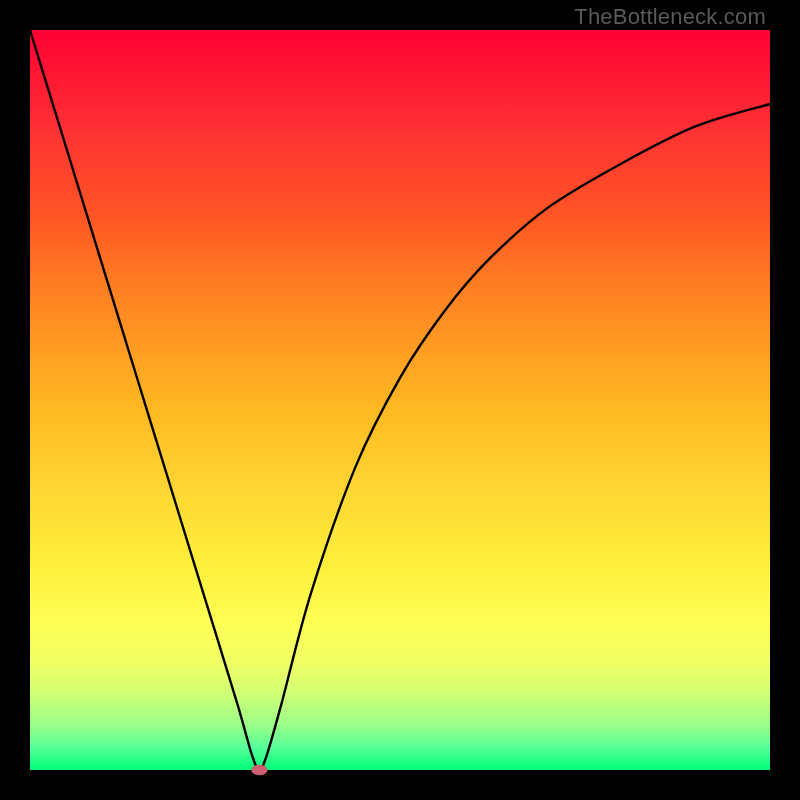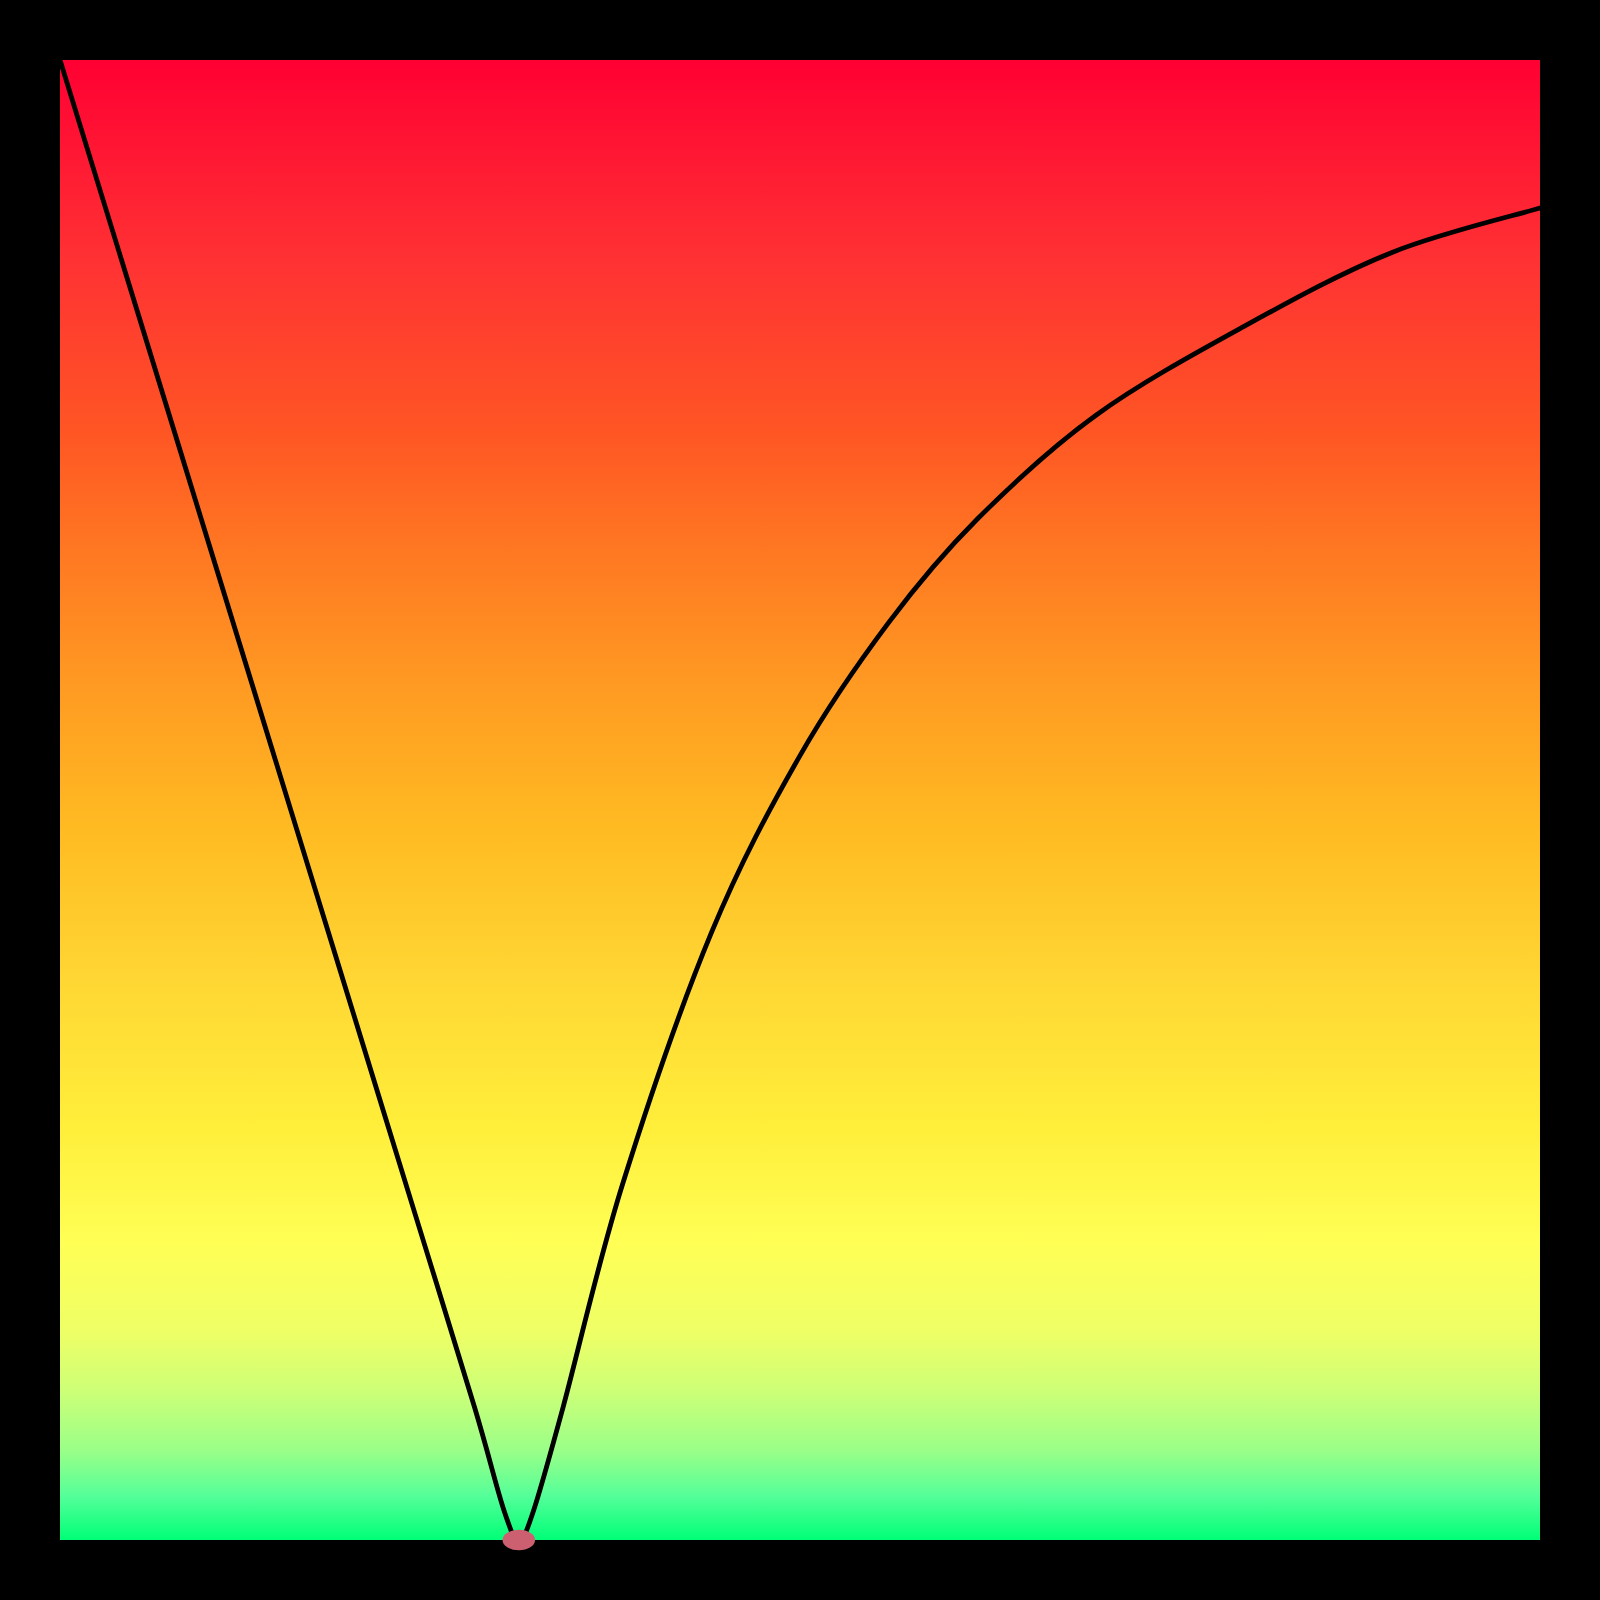--- a/index.html
+++ b/index.html
@@ -67,17 +67,18 @@
     stroke: #000;
     stroke-width: 2.4;
     stroke-linecap: round;
   }
 </style>
 </head>
 <body>
 
 <div class="frame">
   <div class="plot-area"></div>
+  <div class="watermark">TheBottleneck.com</div>
   <svg class="curve" viewBox="0 0 740 740">
     <path id="curve-path" class="line" d="M0,0 C4.933333333333334,16.033333333333342 19.733333333333334,64.13333333333338 29.6,96.20000000000005 C39.46666666666667,128.2666666666667 49.333333333333336,160.33333333333331 59.2,192.39999999999998 C69.06666666666666,224.46666666666664 78.93333333333334,256.53333333333336 88.8,288.6 C98.66666666666666,320.6666666666667 108.53333333333333,352.73333333333335 118.4,384.8 C128.26666666666668,416.8666666666667 138.13333333333333,448.93333333333334 148,481 C157.86666666666667,513.0666666666667 167.73333333333332,545.1333333333334 177.6,577.2 C187.46666666666667,609.2666666666667 199.8,648.7333333333333 207.20000000000002,673.4 C214.60000000000002,698.0666666666666 218.3,714.1 222,725.2 C225.7,736.3000000000001 226.93333333333334,740 229.4,740 C231.86666666666667,740 233.10000000000002,736.3000000000001 236.8,725.2 C240.5,714.1 244.20000000000002,700.5333333333333 251.60000000000002,673.4 C259,646.2666666666667 268.8666666666667,601.8666666666667 281.2,562.4 C293.5333333333333,522.9333333333333 310.8,472.3666666666667 325.6,436.6 C340.40000000000003,400.83333333333337 355.2,373.69999999999993 370,347.79999999999995 C384.8,321.9 399.6,300.9333333333333 414.40000000000003,281.2 C429.20000000000005,261.4666666666667 441.53333333333336,246.66666666666669 458.8,229.40000000000003 C476.06666666666666,212.13333333333338 495.8,193.63333333333335 518,177.60000000000002 C540.2,161.5666666666667 567.3333333333334,146.7666666666667 592,133.20000000000005 C616.6666666666666,119.63333333333338 641.3333333333334,106.06666666666672 666,96.20000000000005 C690.6666666666666,86.33333333333337 727.6666666666666,77.7 740,74"></path>
     <ellipse id="marker-el" class="marker" cx="229.4" cy="740" rx="8.14" ry="5.18"></ellipse>
   </svg>
 </div>
 
 </body></html>

